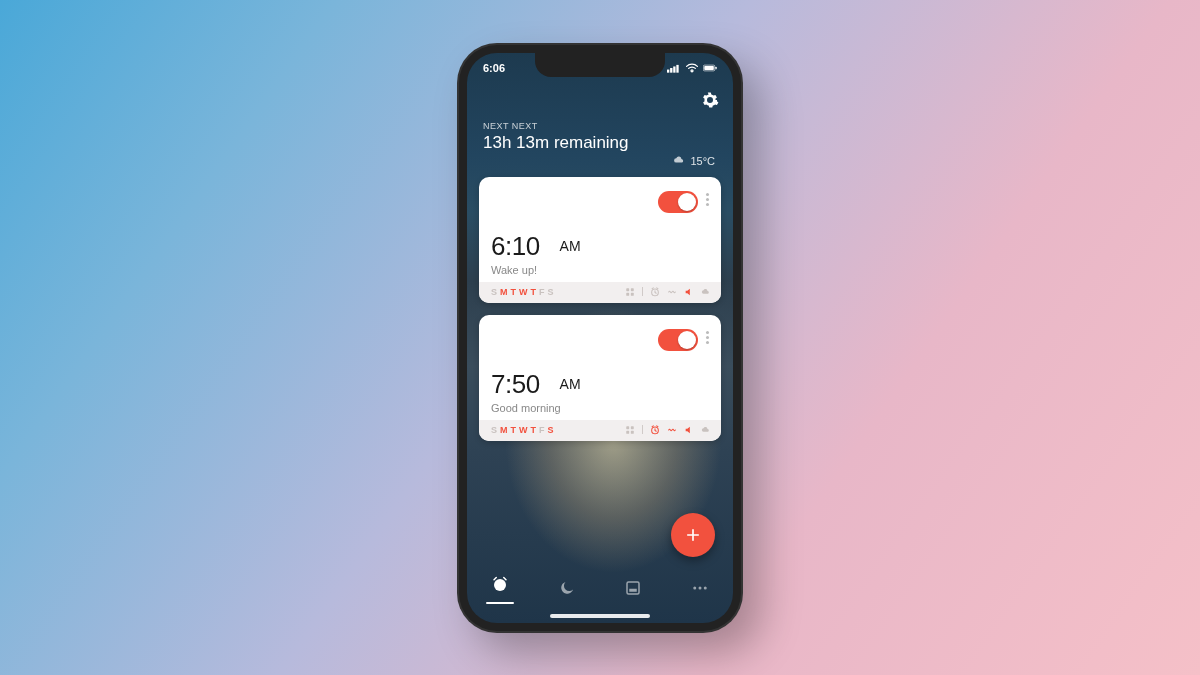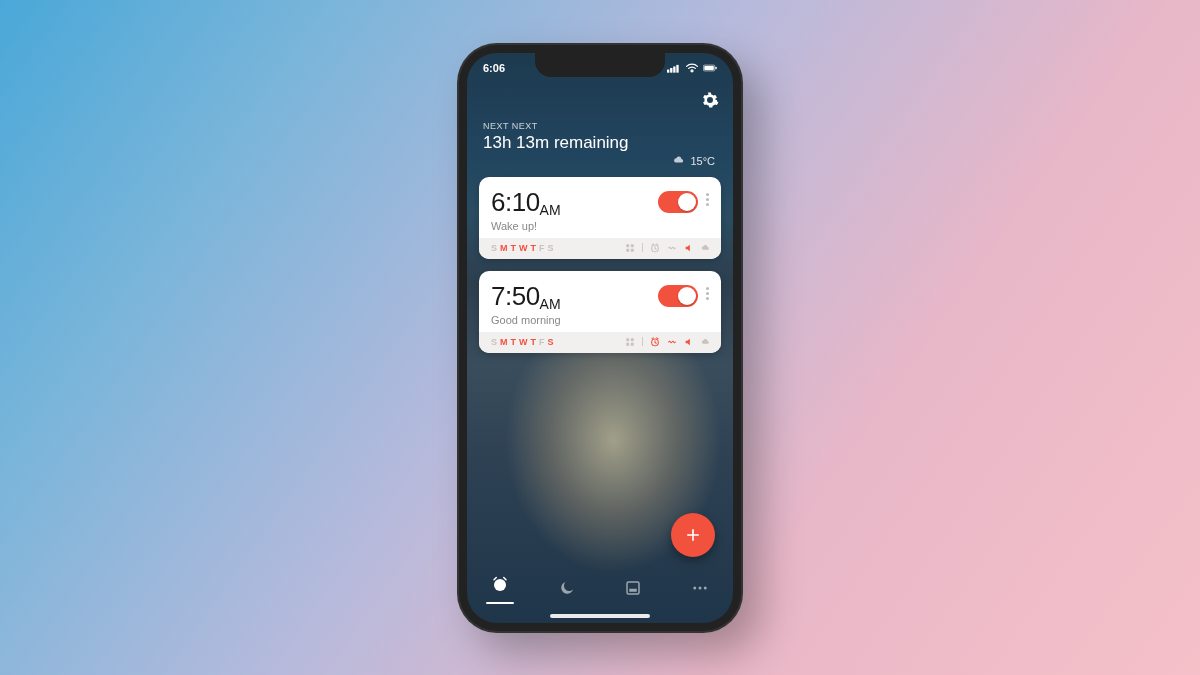--- a/index.html
+++ b/index.html
@@ -86,21 +86,21 @@
     border-radius: 10px;
     overflow: hidden;
     box-shadow: 0 2px 6px rgba(0,0,0,0.2);
   }
   .card-top {
     display: flex;
     align-items: flex-start;
     padding: 10px 6px 6px 12px;
   }
   .time-block { flex: 1; }
-  .time-row { display: flex; align-items: flex-end; gap: 0; }
+  .time-row { display: flex; align-items: center; gap: 20px; margin-top: 44px; }
   .time { font-size: 26px; font-weight: 400; color: #1a1a1a; letter-spacing: -0.5px; }
   .ampm { font-size: 14px; font-weight: 400; color: #1a1a1a; }
   .alarm-label { font-size: 11px; color: #888; margin-top: 2px; }
   .toggle {
     width: 40px; height: 22px; border-radius: 12px;
     position: relative; margin-top: 4px;
   }
   .toggle .knob {
     position: absolute; top: 2px; right: 2px;
     width: 18px; height: 18px; border-radius: 50%;

